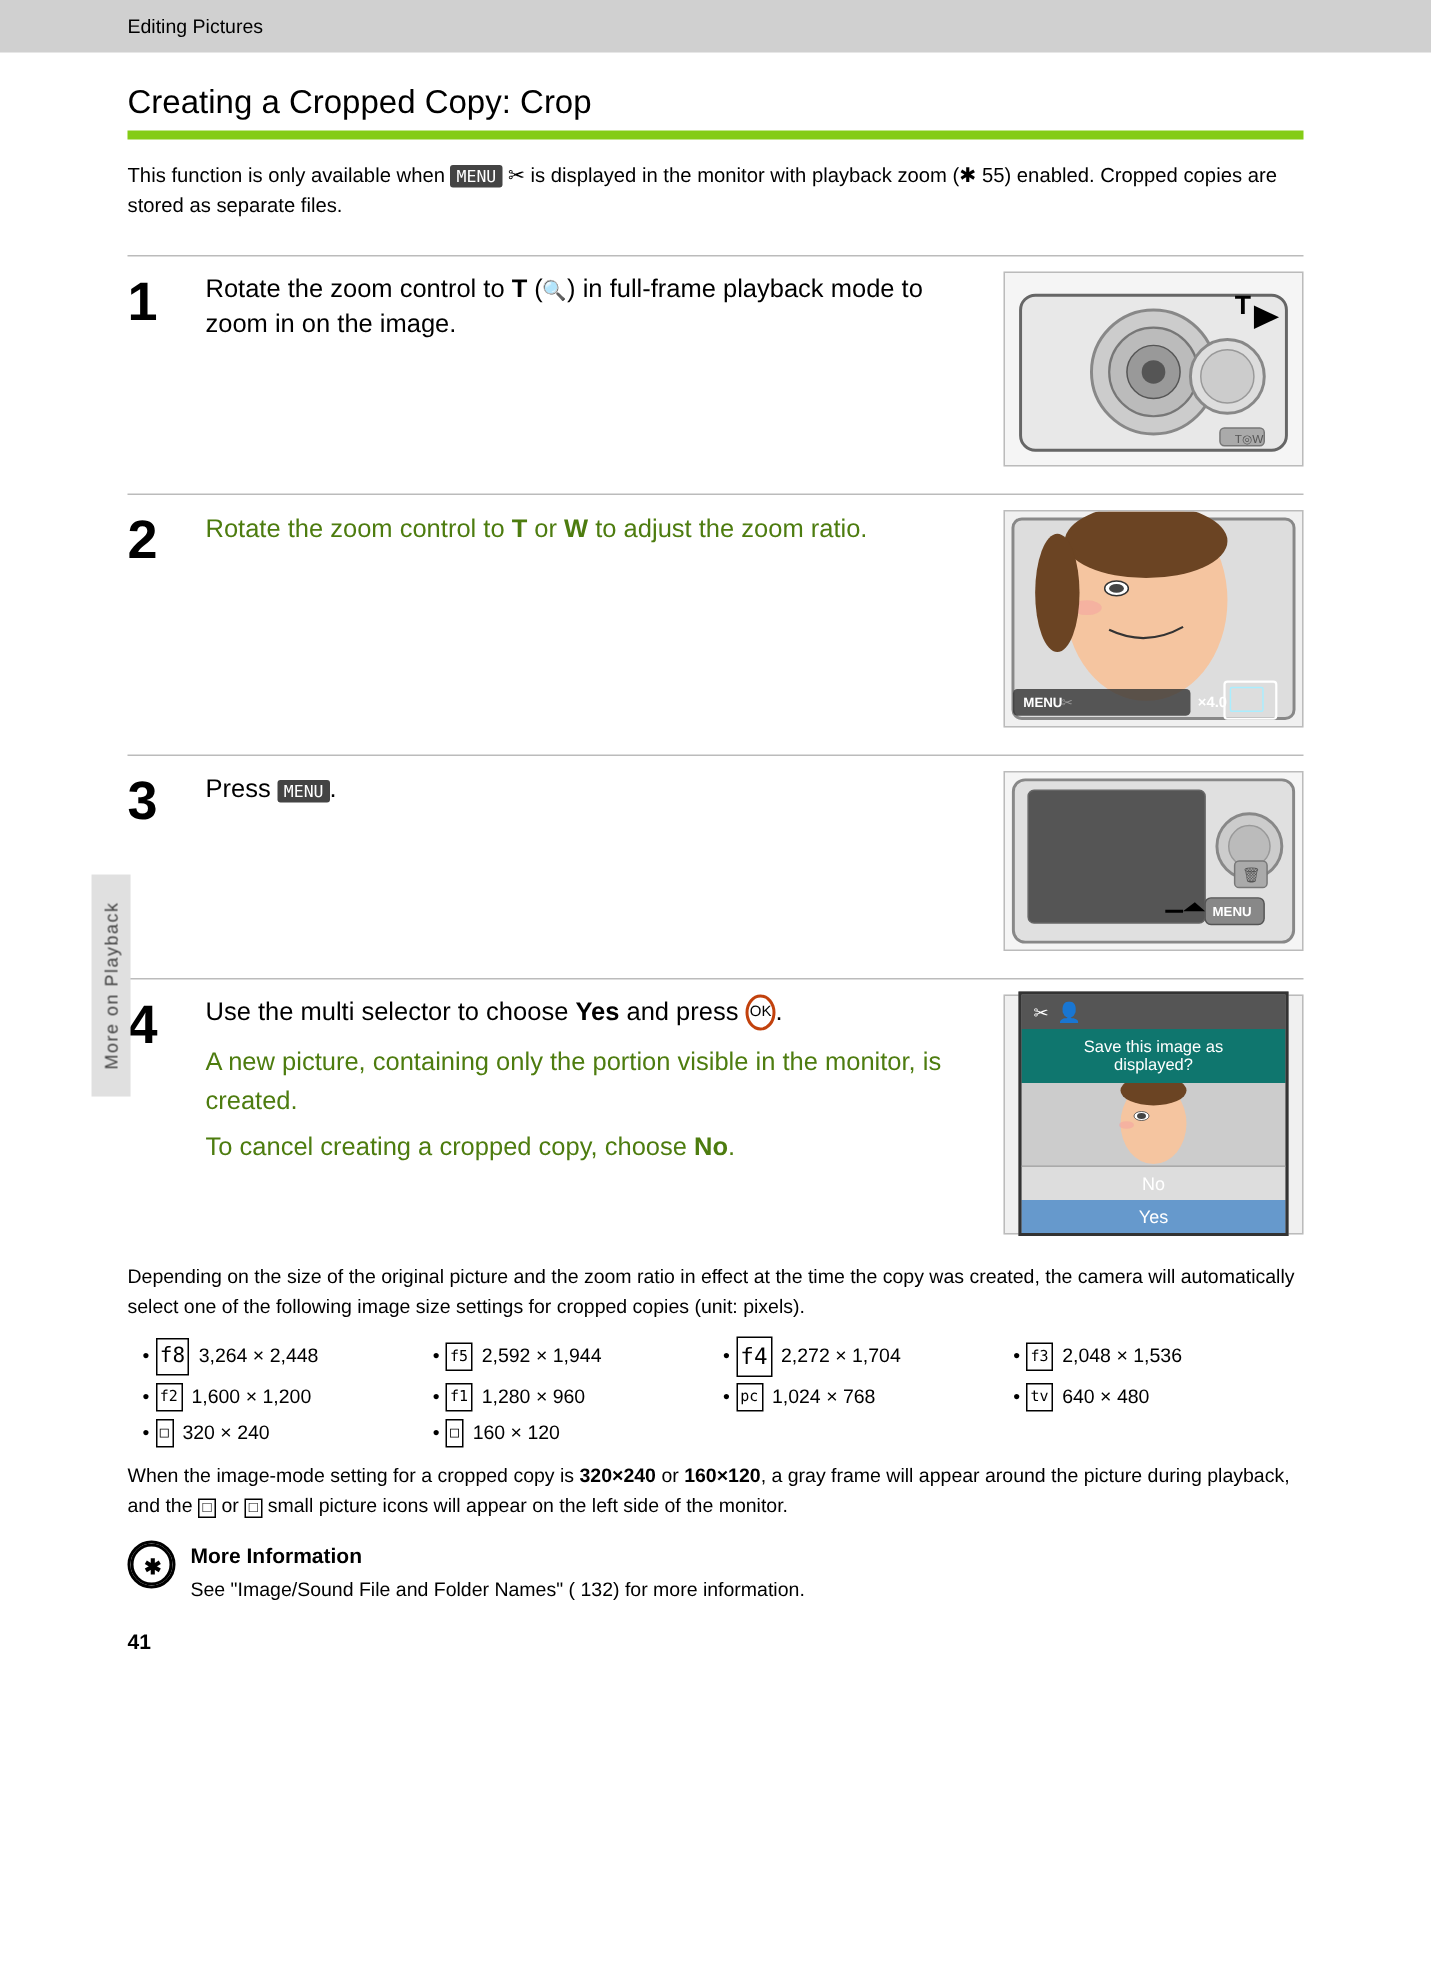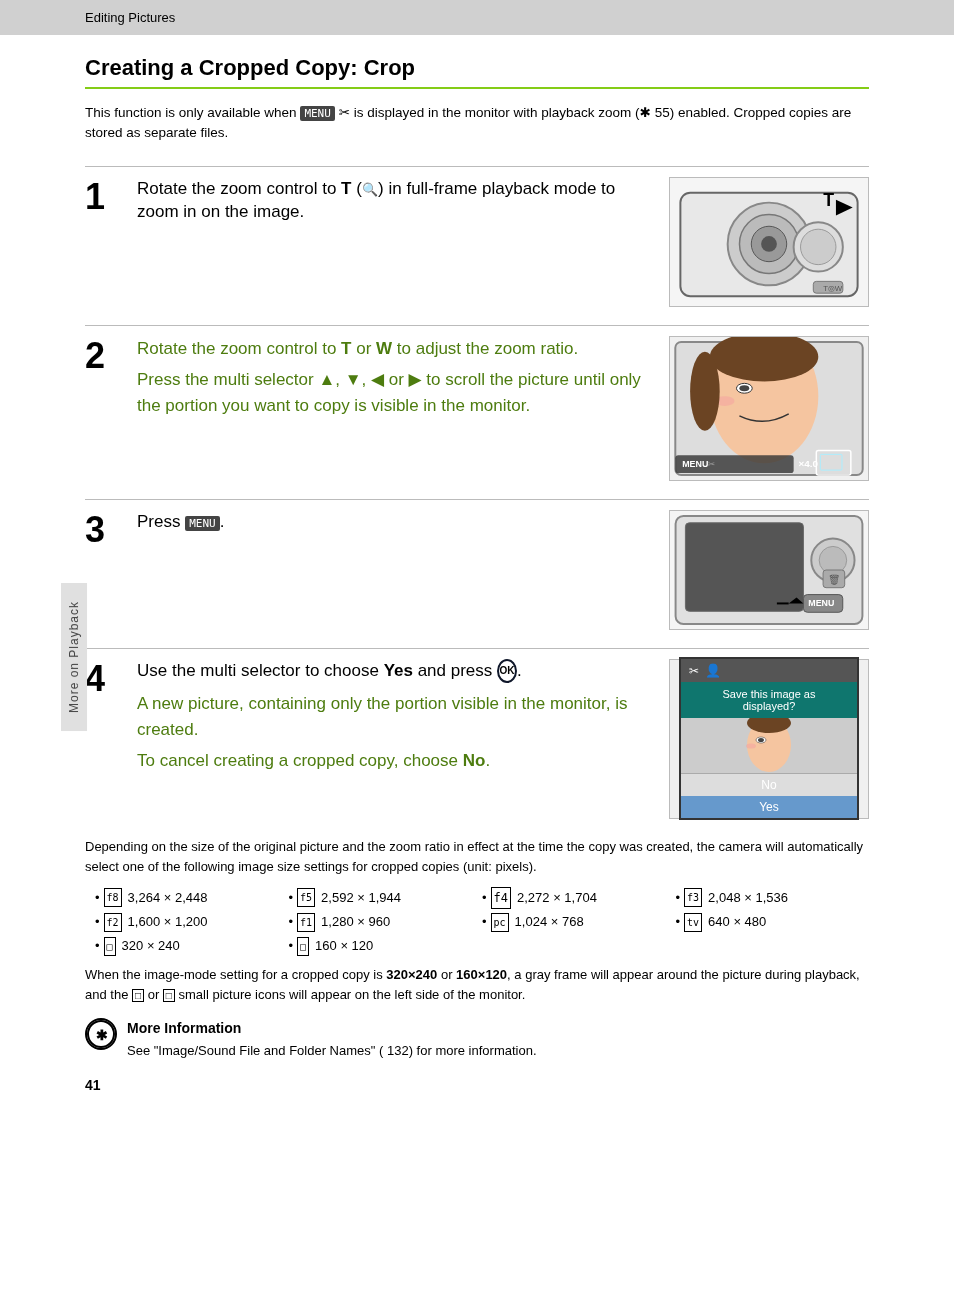--- a/index.html
+++ b/index.html
@@ -15,23 +15,23 @@
       background: #d0d0d0;
       padding: 10px 85px;
       font-size: 13px;
       color: #000000;
     }
     .main-content {
       padding: 20px 85px 20px 85px;
     }
     .page-title {
       font-size: 22px;
-      font-weight: bold;
+      font-weight: normal;
       margin-bottom: 14px;
-      border-bottom: 2px solid #84cc16;
+      border-bottom: 6px solid #84cc16;
       padding-bottom: 6px;
     }
     .intro-text {
       font-size: 13.5px;
       margin-bottom: 22px;
       line-height: 1.5;
     }
     .step-section {
       display: flex;
       align-items: flex-start;
@@ -245,23 +245,20 @@
       </svg>
     </div>
   </div>
 
   <div class="step-section">
     <div class="step-number">2</div>
     <div class="step-body">
       <div class="step-detail">
         Rotate the zoom control to <b>T</b> or <b>W</b> to adjust the zoom ratio.
       </div>
-      <div class="step-detail" style="margin-top:6px;">
-        Press the multi selector ▲, ▼, ◀ or ▶ to scroll the picture until only the portion you want to copy is visible in the monitor.
-      </div>
     </div>
     <div class="step-image" style="height:145px; background:#f0f0f0; border:1px solid #bbb; display:flex; align-items:center; justify-content:center; flex-shrink:0; width:200px;">
       <svg viewBox="0 0 200 145" xmlns="http://www.w3.org/2000/svg">
 
         <rect x="5" y="5" width="190" height="135" rx="6" fill="#ddd" stroke="#888" stroke-width="2"></rect>
 
         <ellipse cx="95" cy="60" rx="55" ry="68" fill="#f5c5a0"></ellipse>
         <ellipse cx="75" cy="52" rx="8" ry="5" fill="#fff" stroke="#333" stroke-width="1"></ellipse>
         <ellipse cx="75" cy="52" rx="5" ry="3" fill="#444"></ellipse>
         <path d="M70 80 Q95 92 120 78" stroke="#333" stroke-width="1.5" fill="none"></path>
@@ -308,21 +305,21 @@
         <polygon points="120,94 135,94 128,88" fill="#000"></polygon>
         <line x1="108" y1="94" x2="120" y2="94" stroke="#000" stroke-width="2"></line>
       </svg>
     </div>
   </div>
 
   <div class="step-section" style="align-items:flex-start;">
     <div class="step-number">4</div>
     <div class="step-body">
       <div class="step-heading">
-        Use the multi selector to choose <b>Yes</b> and press <span style="display:inline-flex;align-items:center;justify-content:center;width:20px;height:24px;border:2px solid #0f172a;border-radius:50%;font-size:10px;font-weight:bold;vertical-align:middle;">OK</span>.
+        Use the multi selector to choose <b>Yes</b> and press <span style="display:inline-flex;align-items:center;justify-content:center;width:20px;height:24px;border:2px solid #c2410c;border-radius:50%;font-size:10px;font-weight:normal;vertical-align:middle;">OK</span>.
       </div>
       <div class="step-detail" style="margin-top:6px;">
         A new picture, containing only the portion visible in the monitor, is created.
       </div>
       <div class="step-detail" style="margin-top:6px;">
         To cancel creating a cropped copy, choose <b>No</b>.
       </div>
     </div>
     <div class="step4-image">
       <div class="step4-ui">
@@ -345,27 +342,27 @@
         <div class="step4-ui-row" style="background:#ddd; text-align:center; padding:4px; font-size:12px; border-top:1px solid #aaa;">No</div>
         <div class="step4-ui-row selected" style="background:#6699cc; color:#fff; text-align:center; padding:4px; font-size:12px;">Yes</div>
       </div>
     </div>
   </div>
 
   <div class="footer-text">Depending on the size of the original picture and the zoom ratio in effect at the time the copy was created, the camera will automatically select one of the following image size settings for cropped copies (unit: pixels).</div>
 
   <div class="bullets-grid">
     <div class="bullet-item">
-      <span style="font-size:10px; border:1px solid #000; padding:0 2px; font-family:monospace; margin-right:2px;">f8</span>3,264 × 2,448
+      <span style="font-size:14px; border:1px solid #000; padding:0 2px; font-family:monospace; margin-right:2px;">f8</span>3,264 × 2,448
     </div>
     <div class="bullet-item">
       <span style="font-size:10px; border:1px solid #000; padding:0 2px; font-family:monospace; margin-right:2px;">f5</span>2,592 × 1,944
     </div>
     <div class="bullet-item">
-      <span style="font-size:12px; border:1px solid #000; padding:0 2px; font-family:monospace; margin-right:2px;">f4</span>2,272 × 1,704
+      <span style="font-size:15px; border:1px solid #000; padding:0 2px; font-family:monospace; margin-right:2px;">f4</span>2,272 × 1,704
     </div>
     <div class="bullet-item">
       <span style="font-size:10px; border:1px solid #000; padding:0 2px; font-family:monospace; margin-right:2px;">f3</span>2,048 × 1,536
     </div>
     <div class="bullet-item">
       <span style="font-size:10px; border:1px solid #000; padding:0 2px; font-family:monospace; margin-right:2px;">f2</span>1,600 × 1,200
     </div>
     <div class="bullet-item">
       <span style="font-size:10px; border:1px solid #000; padding:0 2px; font-family:monospace; margin-right:2px;">f1</span>1,280 × 960
     </div>

